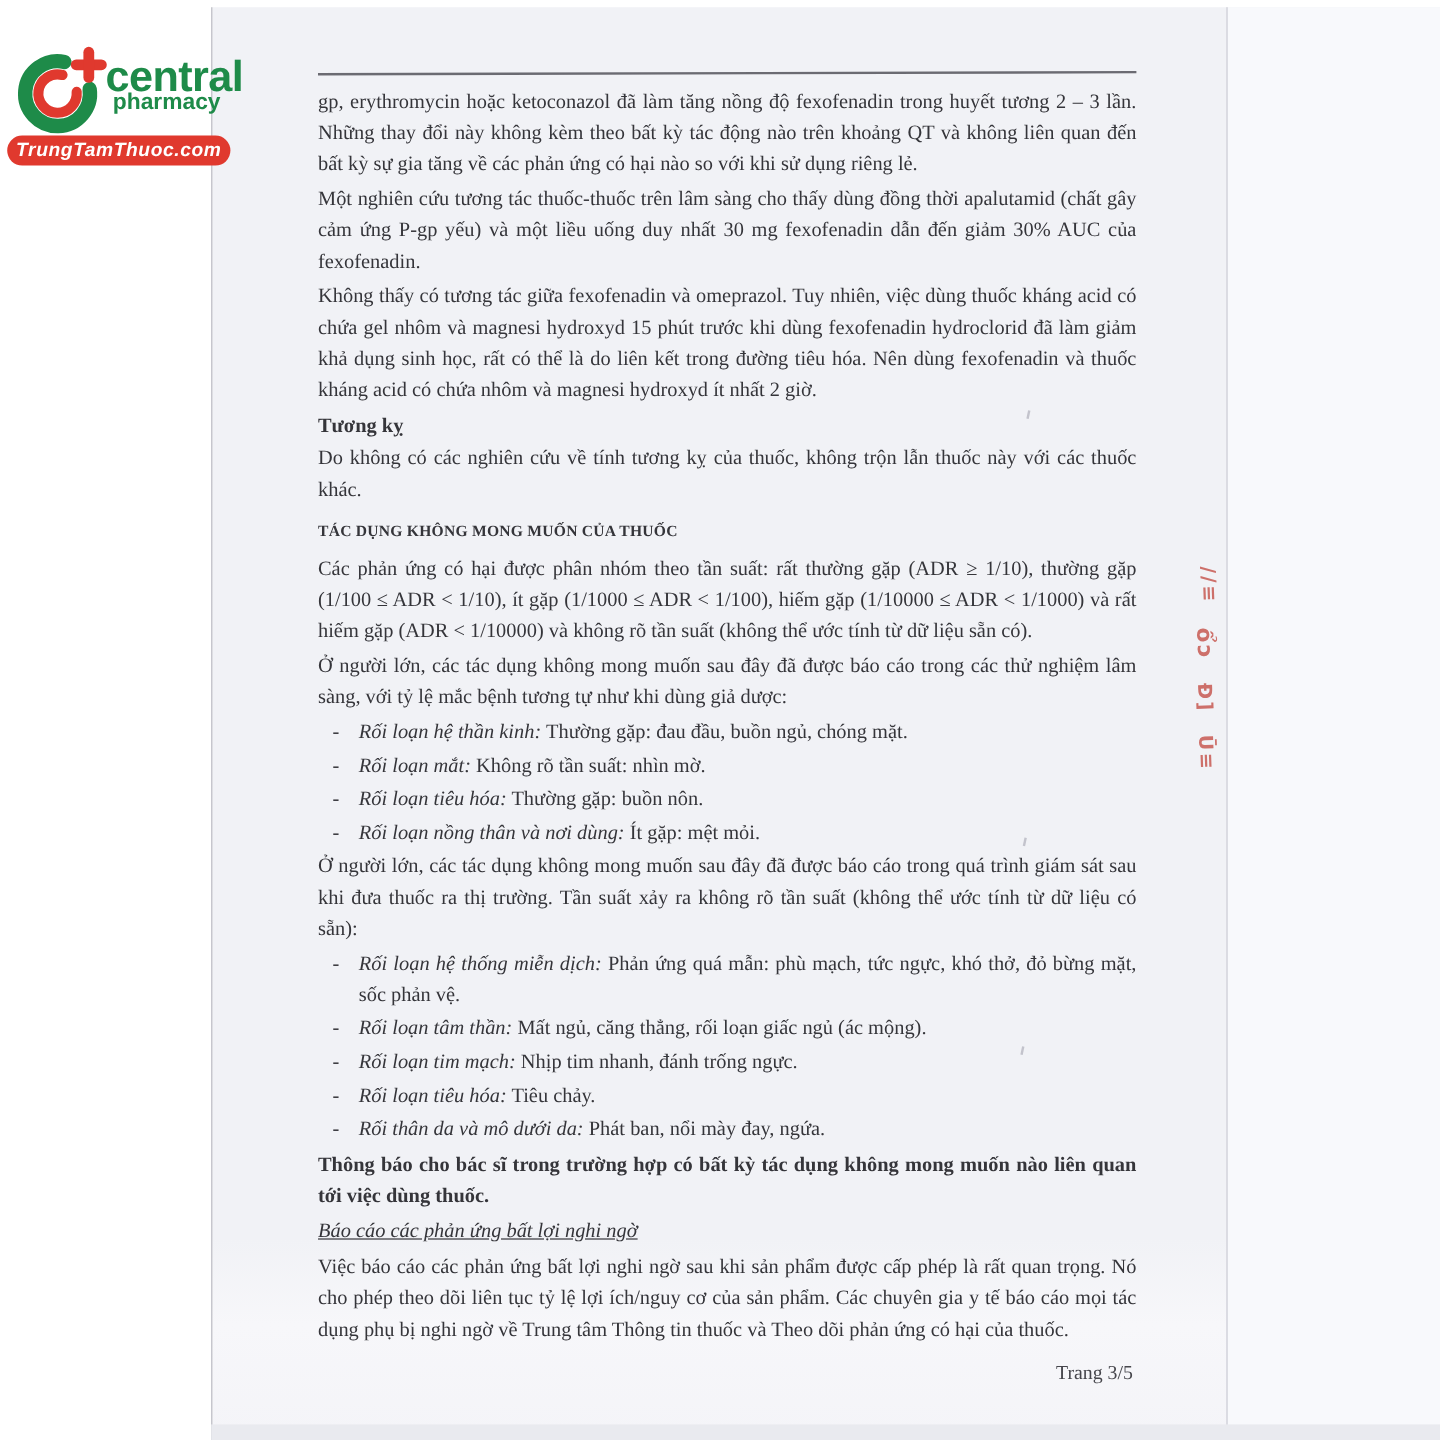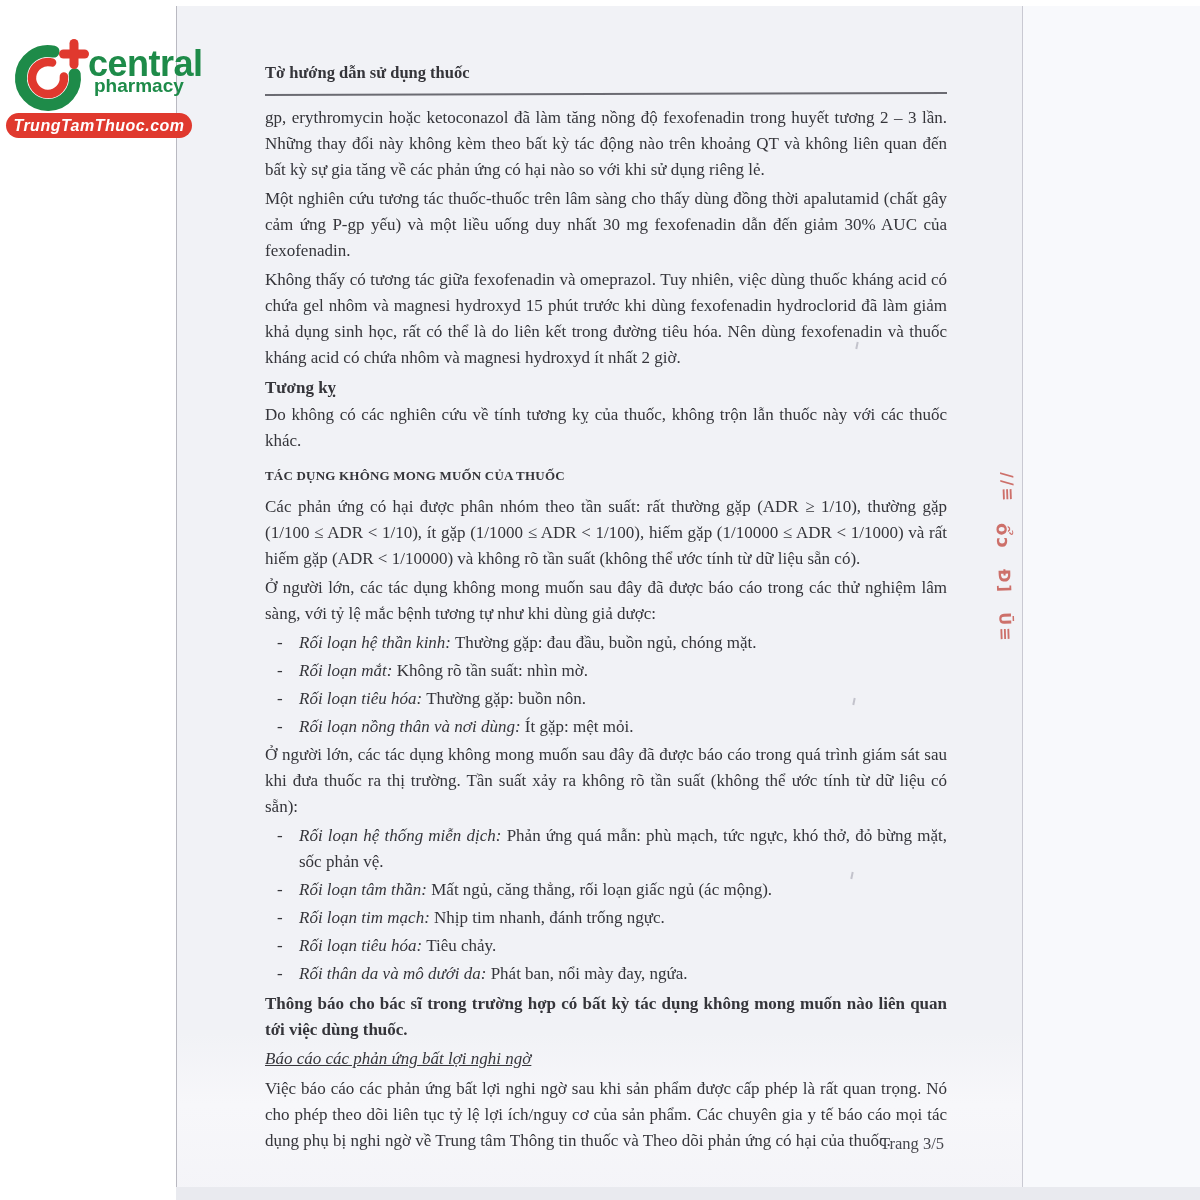--- a/index.html
+++ b/index.html
@@ -93,21 +93,20 @@
     <path d="M40.1,26.5 A16,16 0 1 0 51.9,40.6" fill="none" style="stroke:var(--logo_red)" stroke-width="8.5" stroke-linecap="round"></path>
     <rect x="47" y="13.5" width="30" height="9" rx="4.5" style="fill:var(--logo_red)"></rect>
     <rect x="57.5" y="3" width="9" height="30" rx="4.5" style="fill:var(--logo_red)"></rect>
   </svg>
   <div class="brand">central</div>
   <div class="tagline">pharmacy</div>
   <div class="banner">TrungTamThuoc.com</div>
 </div>
 
 <div class="doc">
-  <div class="doc-title">Tờ hướng dẫn sử dụng thuốc</div>
   <div class="rule"></div>
 
   <p>gp, erythromycin hoặc ketoconazol đã làm tăng nồng độ fexofenadin trong huyết tương 2 – 3 lần. Những thay đổi này không kèm theo bất kỳ tác động nào trên khoảng QT và không liên quan đến bất kỳ sự gia tăng về các phản ứng có hại nào so với khi sử dụng riêng lẻ.</p>
   <p>Một nghiên cứu tương tác thuốc-thuốc trên lâm sàng cho thấy dùng đồng thời apalutamid (chất gây cảm ứng P-gp yếu) và một liều uống duy nhất 30 mg fexofenadin dẫn đến giảm 30% AUC của fexofenadin.</p>
   <p>Không thấy có tương tác giữa fexofenadin và omeprazol. Tuy nhiên, việc dùng thuốc kháng acid có chứa gel nhôm và magnesi hydroxyd 15 phút trước khi dùng fexofenadin hydroclorid đã làm giảm khả dụng sinh học, rất có thể là do liên kết trong đường tiêu hóa. Nên dùng fexofenadin và thuốc kháng acid có chứa nhôm và magnesi hydroxyd ít nhất 2 giờ.</p>
 
   <div class="h-bold">Tương kỵ</div>
   <p>Do không có các nghiên cứu về tính tương kỵ của thuốc, không trộn lẫn thuốc này với các thuốc khác.</p>
 
   <div class="h-section">TÁC DỤNG KHÔNG MONG MUỐN CỦA THUỐC</div>

